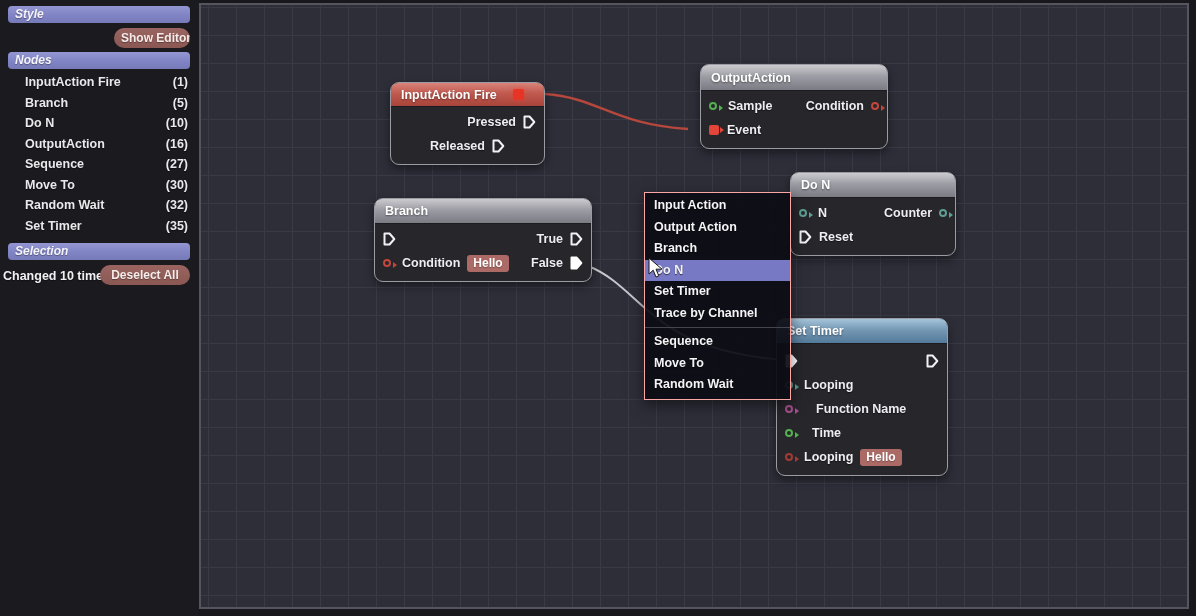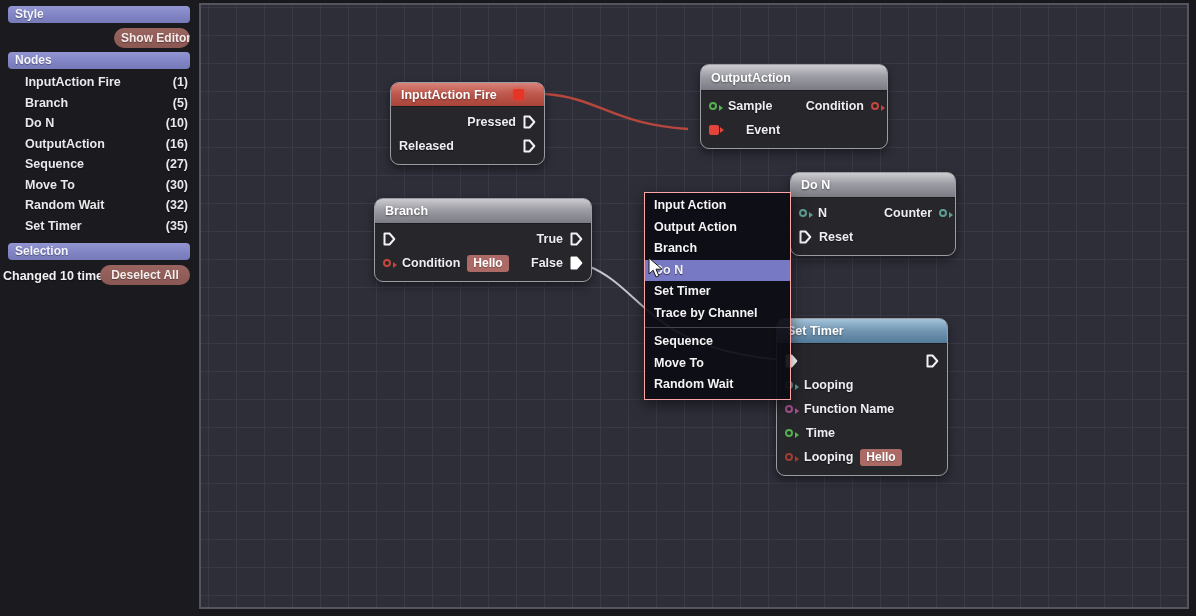--- a/index.html
+++ b/index.html
@@ -16,20 +16,21 @@
   .sidebar {
     position:absolute; left:0; top:0; width:199px; height:616px;
     background:#1a1a1f; overflow:hidden; z-index:6;
   }
   .panel-header {
     position:absolute; left:8px; width:182px; height:17px;
     background:linear-gradient(180deg,#9396d2 0%, #8184c4 55%, #767ab8 100%);
     border-radius:4px; color:#f4f4fa; font-size:12px; font-weight:700;
     line-height:17px; padding-left:7px;
     text-shadow:0 1px 1px rgba(0,0,0,.35);
+    font-style:italic;
   }
   .btn-brick {
     position:absolute; height:20px;
     background:linear-gradient(180deg,#9a6560 0%, #8a5752 100%);
     border-radius:10px; color:#f6eceb; font-size:12px; font-weight:700;
     line-height:20px; text-align:center; padding:0 7px;
     white-space:nowrap; overflow:hidden;
     text-shadow:0 1px 1px rgba(0,0,0,.35);
   }
   .node-list { position:absolute; left:0; top:72px; width:199px; }
@@ -202,21 +203,21 @@
     <span class="gnode-title">InputAction Fire</span>
     <span class="hdr-sq"></span>
   </div>
   <div class="gnode-body">
     <div class="grow" style="justify-content:flex-end;">
       <span class="glabel">Pressed</span>
       <svg class="execpin" width="13" height="14" viewBox="0 0 13 14">
           <path d="M1.5,1.5 h5 l4.8,5.5 -4.8,5.5 h-5 z"></path>
         </svg>
     </div>
-    <div class="grow" style="justify-content:space-between;">
+    <div class="grow" style="justify-content:center;">
       <span class="glabel">Released</span>
       <svg class="execpin" width="13" height="14" viewBox="0 0 13 14">
           <path d="M1.5,1.5 h5 l4.8,5.5 -4.8,5.5 h-5 z"></path>
         </svg>
     </div>
   </div>
 </div>
 
 <div class="gnode" style="left:700px; top:64px; width:188px;">
   <div class="gnode-header" style="height:26px;">
@@ -225,21 +226,21 @@
   <div class="gnode-body">
     <div class="grow">
       <span class="ring p-green"></span>
       <span class="glabel" style="margin-left:4px;">Sample</span>
       <span class="spacer"></span>
       <span class="glabel">Condition</span>
       <span class="ring p-red"></span>
     </div>
     <div class="grow">
       <span class="sqpin"></span>
-      <span class="glabel" style="margin-left:20px;">Event</span>
+      <span class="glabel" style="margin-left:1px;">Event</span>
     </div>
   </div>
 </div>
 
 <div class="gnode" style="left:374px; top:198px; width:218px;">
   <div class="gnode-header" style="height:25px;">
     <span class="gnode-title">Branch</span>
   </div>
   <div class="gnode-body">
     <div class="grow">
@@ -299,25 +300,25 @@
       <svg class="execpin" width="13" height="14" viewBox="0 0 13 14">
           <path d="M1.5,1.5 h5 l4.8,5.5 -4.8,5.5 h-5 z"></path>
         </svg>
     </div>
     <div class="grow">
       <span class="ring p-teal"></span>
       <span class="glabel" style="margin-left:4px;">Looping</span>
     </div>
     <div class="grow">
       <span class="ring p-magenta"></span>
-      <span class="glabel" style="margin-left:4px;">Function Name</span>
+      <span class="glabel" style="margin-left:16px;">Function Name</span>
     </div>
     <div class="grow">
       <span class="ring p-green"></span>
-      <span class="glabel" style="margin-left:6px;">Time</span>
+      <span class="glabel" style="margin-left:12px;">Time</span>
     </div>
     <div class="grow">
       <span class="ring p-darkred"></span>
       <span class="glabel" style="margin-left:4px;">Looping</span>
       <span class="badge">Hello</span>
     </div>
   </div>
 </div>
 
 <div class="ctx-menu">

